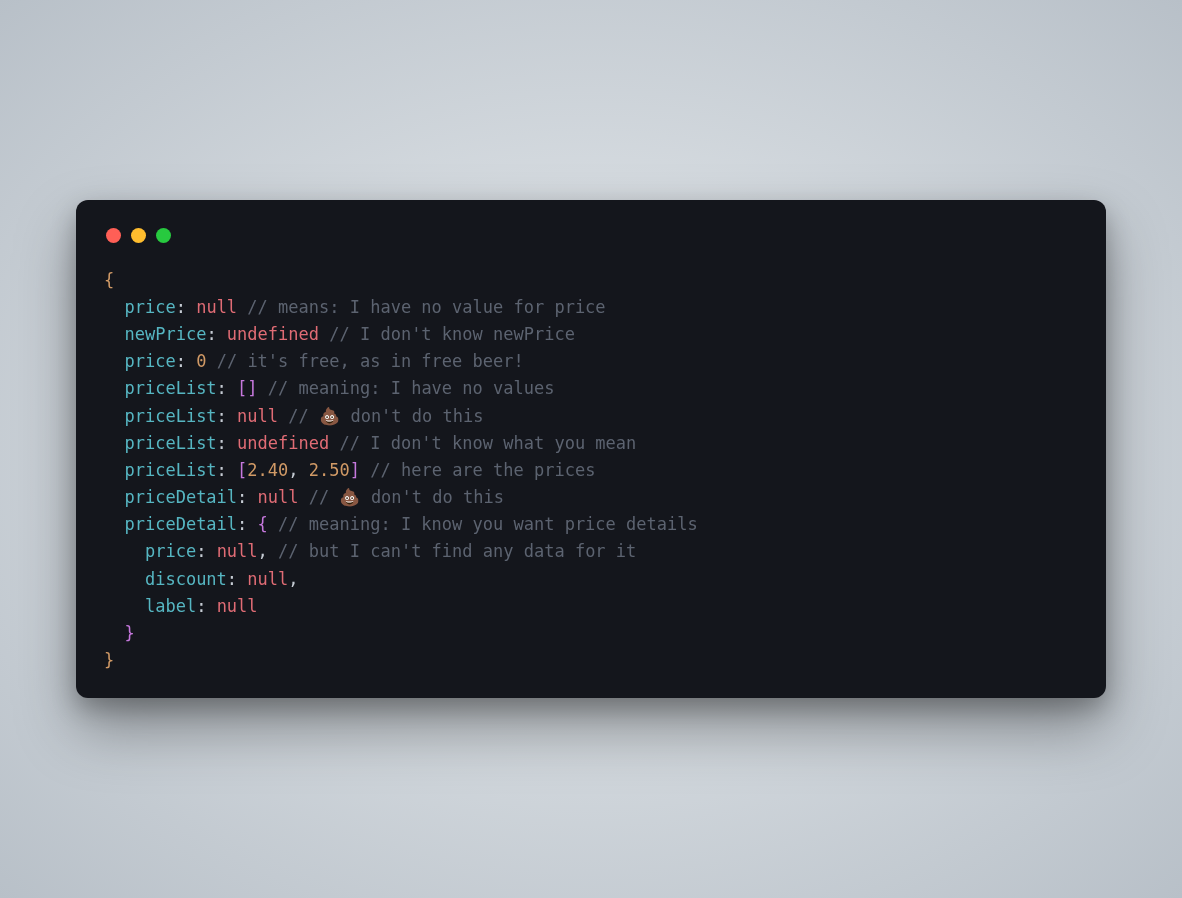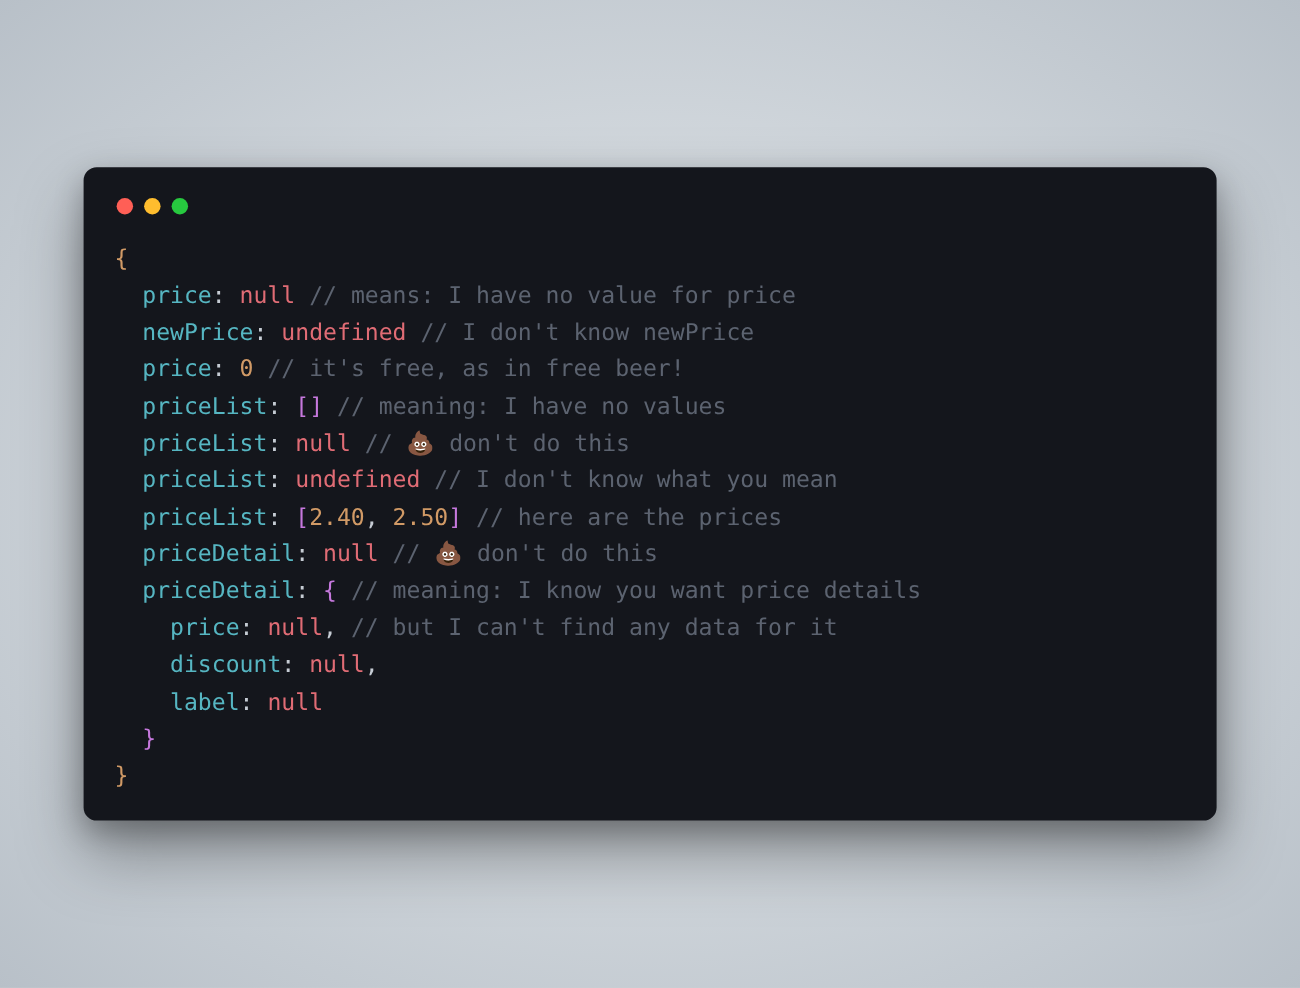--- a/index.html
+++ b/index.html
@@ -30,21 +30,21 @@
     width: 15px;
     height: 15px;
     border-radius: 50%;
   }
   .tl.red    { background: #ff5f56; }
   .tl.yellow { background: #ffbd2e; }
   .tl.green  { background: #27c93f; }
 
   pre.code {
     font-family: ui-monospace, "SF Mono", Menlo, Monaco, Consolas, monospace;
-    font-size: 21px;
+    font-size: 17px;
     line-height: 1.6;
     color: #c6ccd4;
     white-space: pre;
   }
   .punct   { color: #c6ccd4; }
   .key     { color: #56b6c2; }
   .keyword { color: #e06c75; }
   .num     { color: #d19a66; }
   .comment { color: #5c6370; }
   .brace0  { color: #d19a66; }

